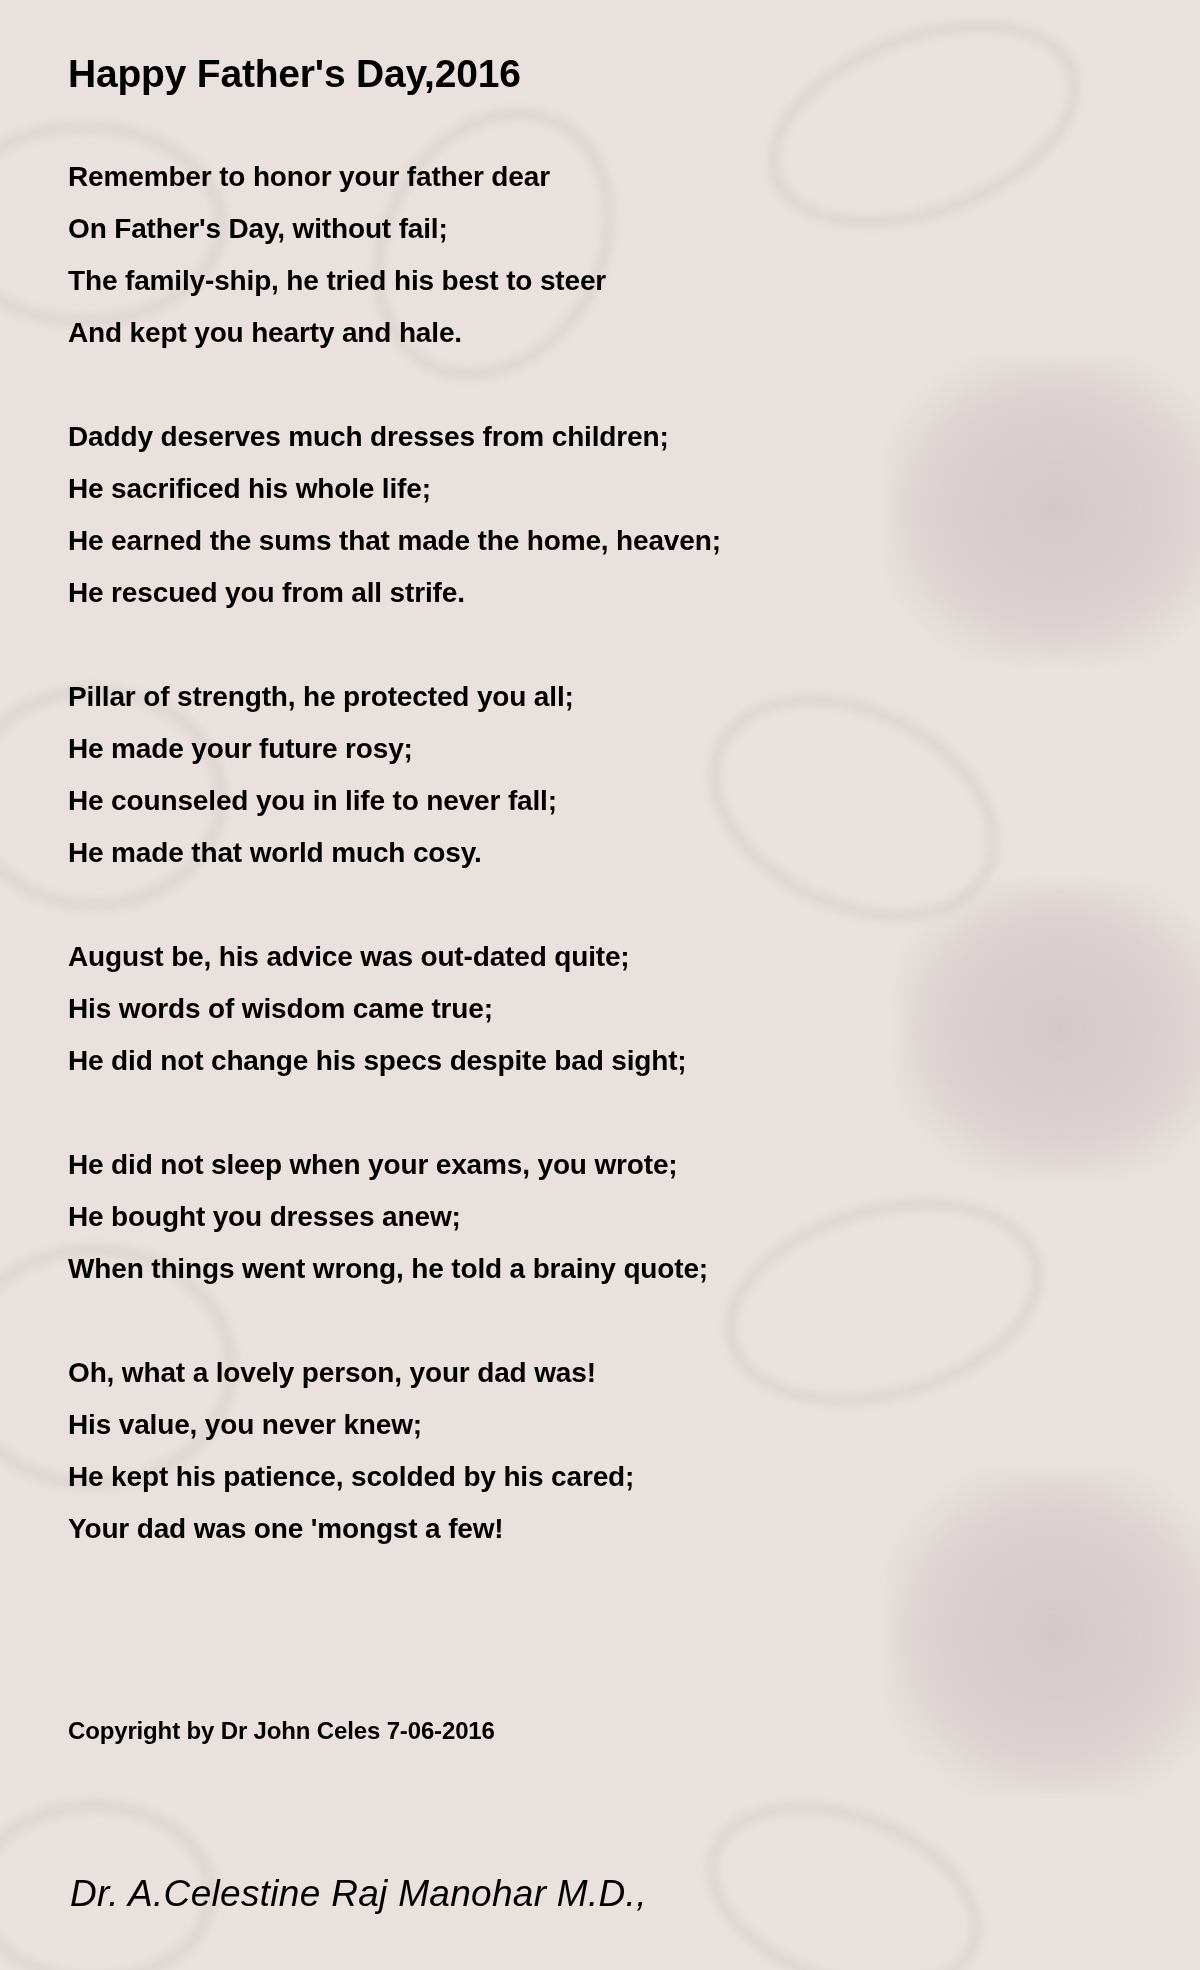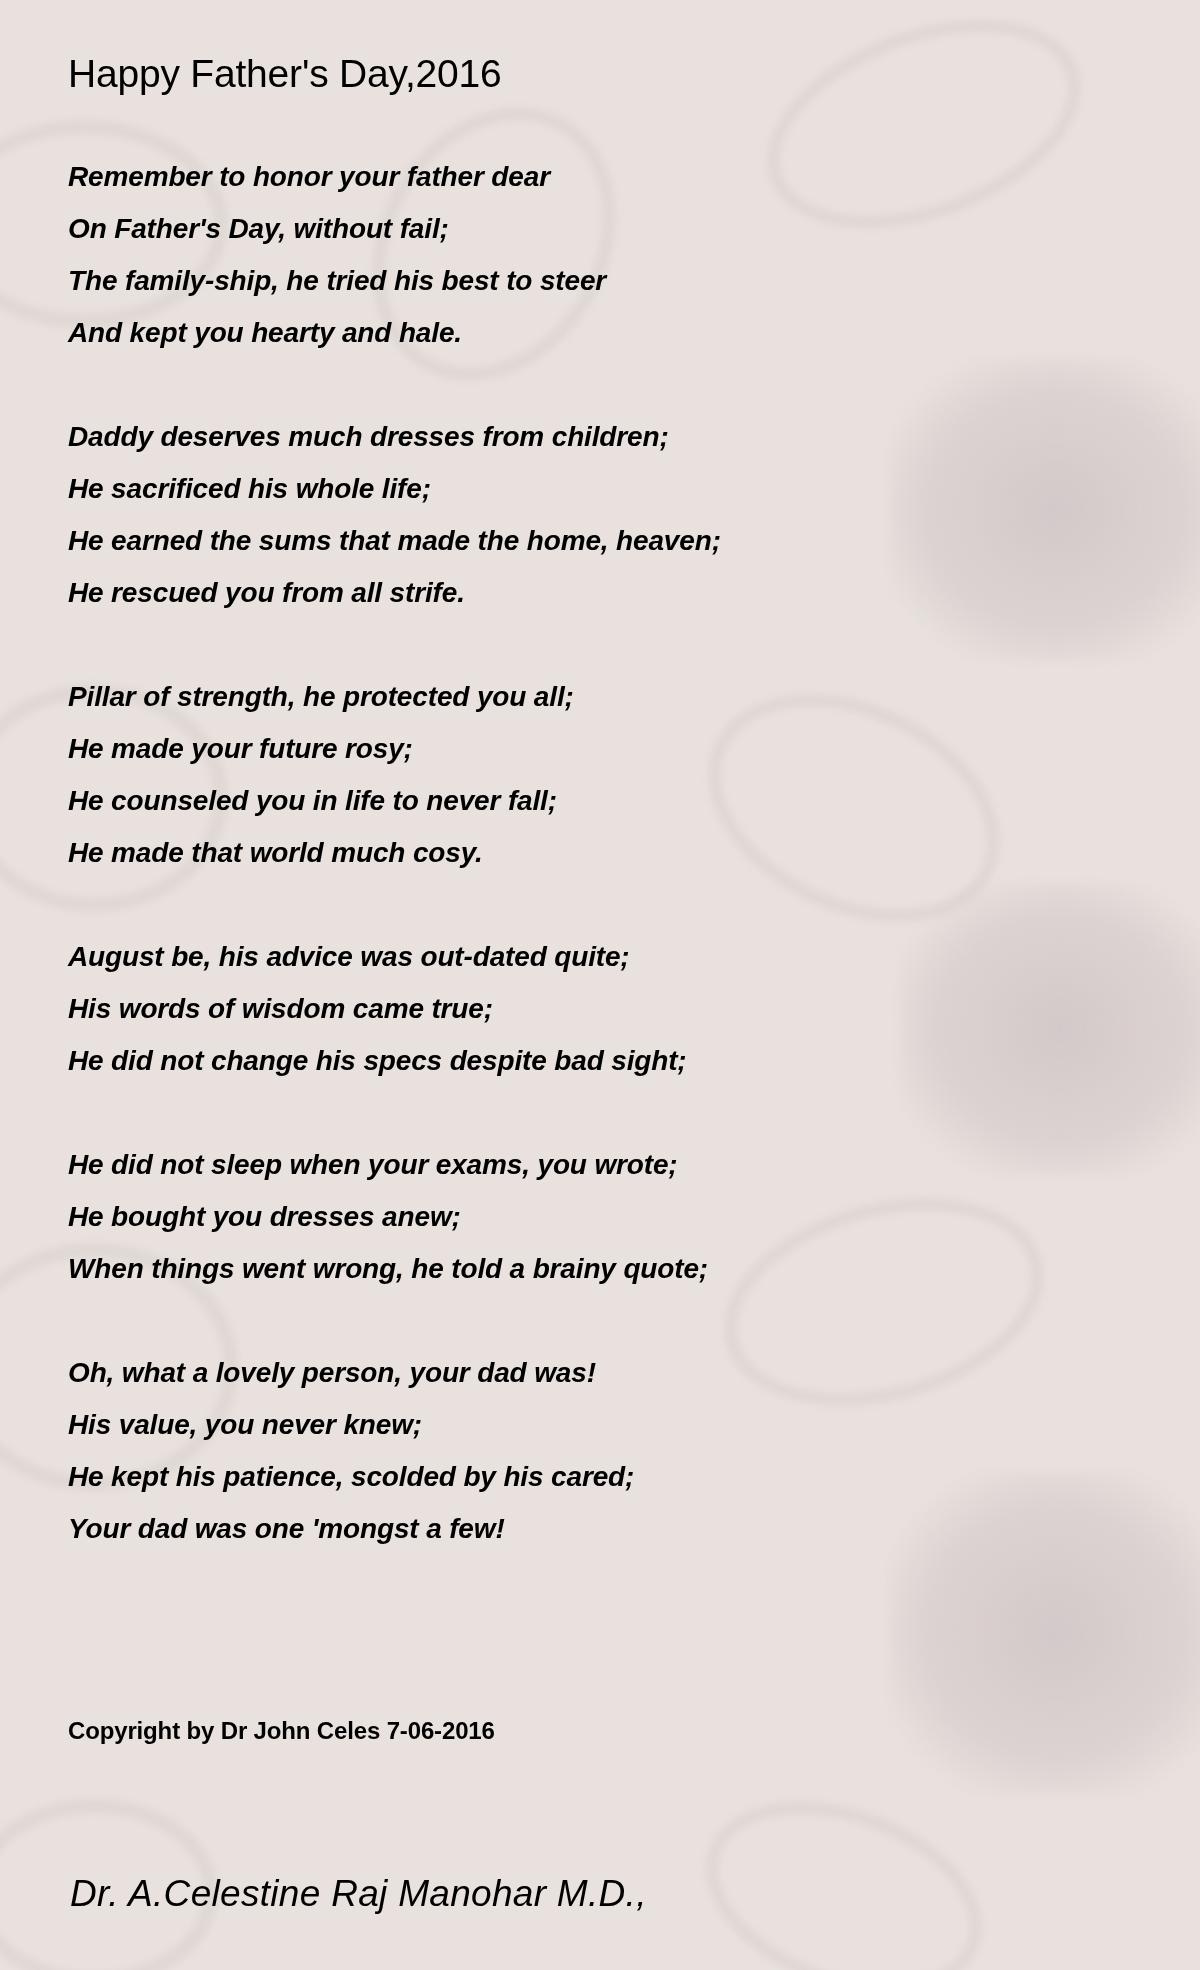--- a/index.html
+++ b/index.html
@@ -21,30 +21,30 @@
     filter: blur(3px);
   }
   .blotch {
     position: absolute;
     background: radial-gradient(ellipse at center, rgba(205,193,195,0.75) 0%, rgba(210,199,200,0.55) 55%, rgba(225,216,214,0) 80%);
     filter: blur(4px);
   }
   .content { position: absolute; left: 68px; top: 0; width: 1100px; z-index: 1; }
   .title {
     position: absolute; left: 0; top: 52px;
-    font-size: 39px; font-weight: normal; margin: 0; white-space: nowrap;
+    font-size: 39px; font-weight: bold; margin: 0; white-space: nowrap;
     letter-spacing: -0.2px;
   }
   .poem { position: absolute; left: 0; top: 157px; }
   .line {
     height: 52px; line-height: 40px;
     font-size: 28px; font-weight: bold; white-space: nowrap;
     letter-spacing: -0.15px;
   }
-  .stanza { margin-bottom: 52px; font-style: italic; }
+  .stanza { margin-bottom: 52px; }
   .copyright {
     position: absolute; left: 0; top: 1717px;
     font-size: 24px; font-weight: bold; white-space: nowrap; letter-spacing: -0.15px;
   }
   .signature {
     position: absolute; left: 2px; top: 1873px;
     font-size: 37px; font-style: italic; font-weight: normal; white-space: nowrap;
     letter-spacing: 0.3px;
   }
 </style>

